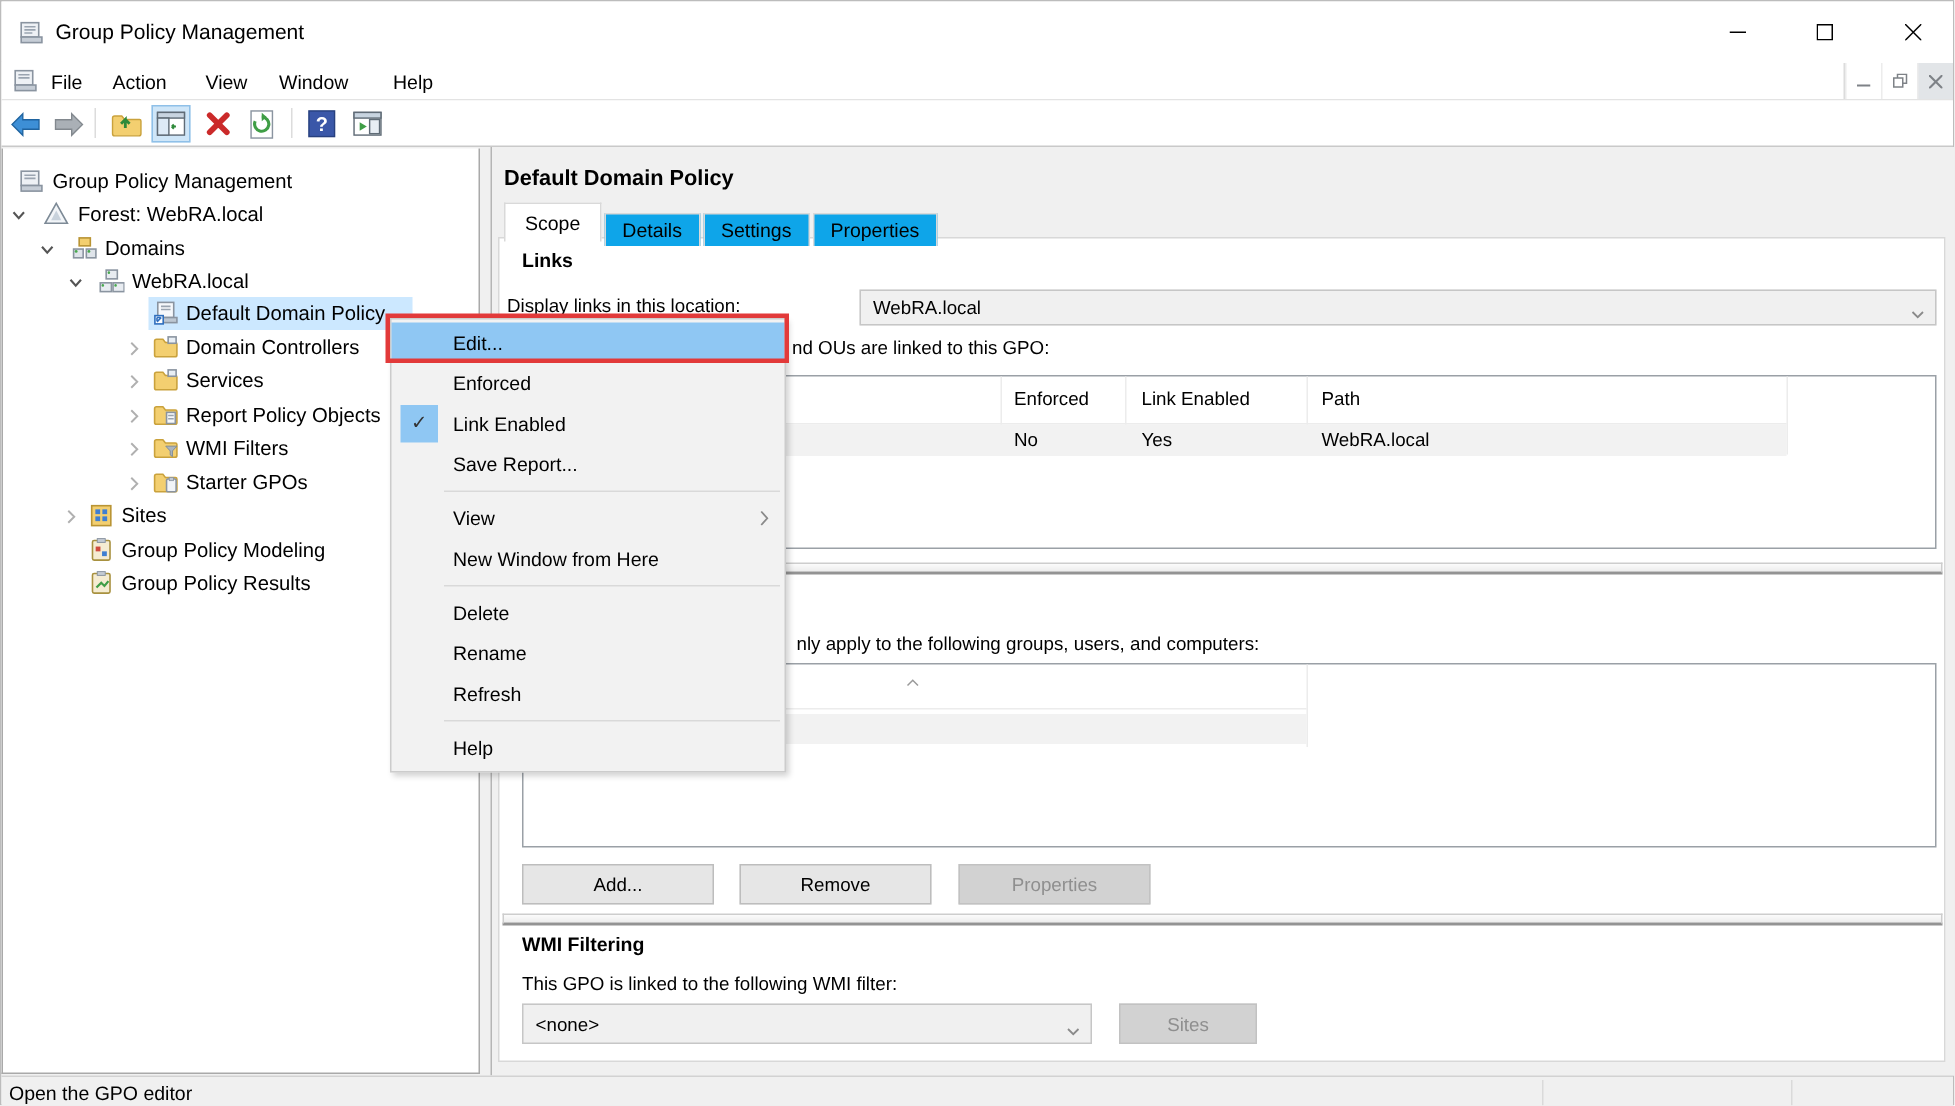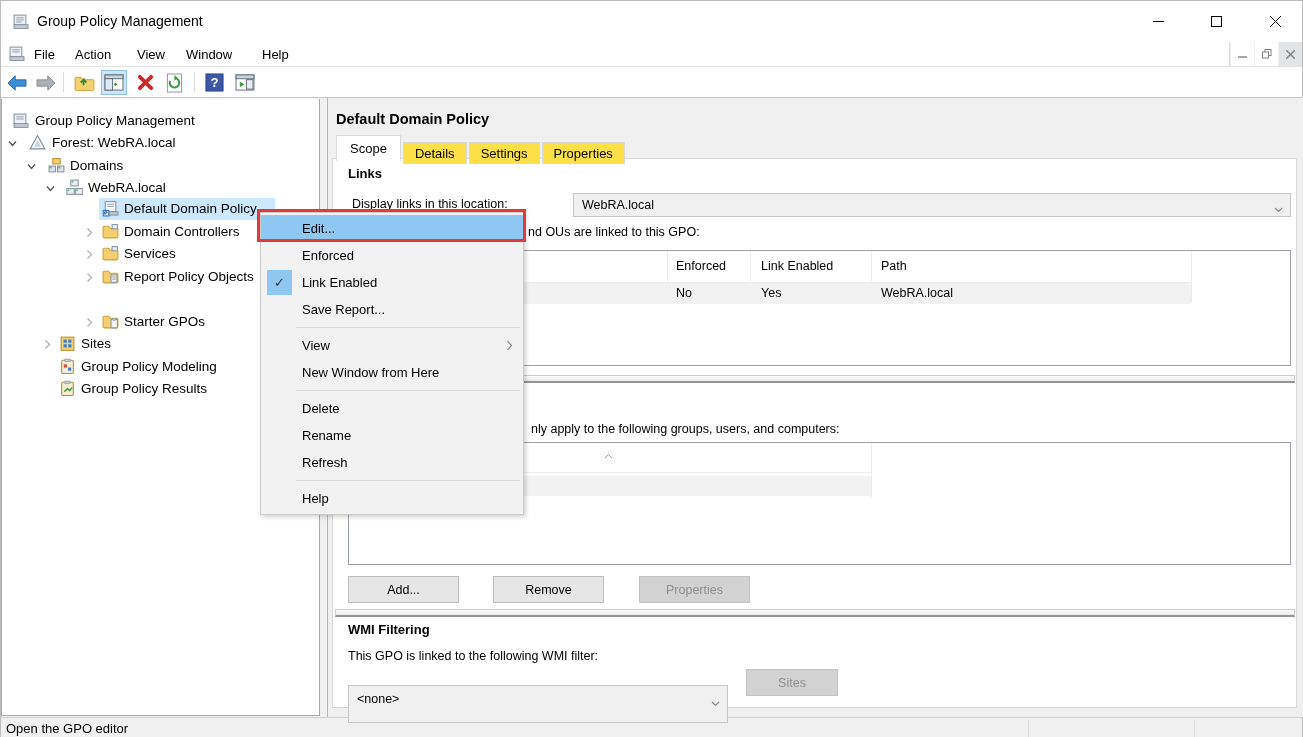--- a/index.html
+++ b/index.html
@@ -37,21 +37,21 @@
   .tree-row .lbl { position:absolute; top:3px; white-space:nowrap; }
   .tree-row .ticon { position:absolute; top:2px; width:17px; height:17px; }
   .tree-row .ticon svg { width:17px; height:17px; display:block; }
   .tree-row .chev { position:absolute; top:5px; width:11px; height:11px; }
   .sel-hl { position:absolute; left:97px; top:0; width:176px; height:22px; background:#cce8ff; }
 
   
   #right-region { position:absolute; left:326px; top:0; width:977px; height:619px; background:#f0f0f0; border-left:1px solid #b5b5b5; }
   #pane-title { position:absolute; left:8px; top:13px; font-size:14.5px; font-weight:bold; }
   #tabs { position:absolute; left:8px; top:37px; height:24px; z-index:3; }
-  .tab { display:inline-block; font-size:13px; padding:3px 11px 3px 11px; background:#fde047;
+  .tab { display:inline-block; font-size:13px; padding:3px 11px 3px 11px; background:#0ea5e9;
          border:1px solid #d9d9d9; border-bottom:none; margin-right:2px; vertical-align:bottom; position:relative; top:3px; }
   .tab.active { background:#fff; padding:5px 13px; top:0; }
   #tab-page { position:absolute; left:4px; top:60px; width:965px; height:550px; background:#fff; border:1px solid #d8d8d8; z-index:1; }
 
   .h-bold { font-weight:bold; font-size:13px; }
   .lbl12 { font-size:12.5px; }
 
   .combo { position:absolute; background:#f0f0f0; border:1px solid #c6c6c6; font-size:12.5px; }
   .combo .val { position:absolute; left:8px; top:4px; }
   .combo .cchev { position:absolute; right:7px; top:8px; }
@@ -59,21 +59,21 @@
   .listframe { position:absolute; background:#fff; border:1px solid #9aa0a6; }
   .col-line { position:absolute; width:1px; background:#ececec; }
   .hdr-cell { position:absolute; top:8px; font-size:12.5px; }
   .hdr-bottom { position:absolute; height:1px; background:#ececec; }
   .grid-row { position:absolute; background:#f2f2f2; }
   .cell { position:absolute; font-size:12.5px; }
 
   .splitbar { position:absolute; height:8px; background:linear-gradient(#fbfbfb,#ececec);
               border:1px solid #cdcdcd; border-bottom:2px solid #939393; }
 
-  .btn { position:absolute; width:111px; height:27px; background:#e6e6e6; border:1px solid #bdbdbd;
+  .btn { position:absolute; width:128px; height:27px; background:#e6e6e6; border:1px solid #bdbdbd;
          font-size:12.5px; display:flex; align-items:center; justify-content:center; }
   .btn.disabled { background:#d2d2d2; border-color:#c2c2c2; color:#8f8f8f; }
 
   
   #context-menu { position:absolute; left:259px; top:211px; width:264px; background:#f2f2f2;
                   border:1px solid #cccccc; box-shadow:2px 2px 4px rgba(0,0,0,.18); z-index:100; padding:2px 0; }
   .cm-item { position:relative; height:27px; font-size:13px; padding-left:41px; display:flex; align-items:center; }
   .cm-item.hover { background:#8fc7f3; }
   .cm-sep { height:1px; background:#d9d9d9; margin:4px 3px 4px 35px; }
   .cm-check { position:absolute; left:6px; top:1px; width:25px; height:25px; background:#8fc7f3;
@@ -325,20 +325,32 @@
             <svg viewBox="0 0 16 16">
               <path d="M1 4.2 q0-1.2 1.2-1.2 h4 l1.6 2 H14 q1 0 1 1 v6.8 q0 1.2-1.2 1.2 H2.2 Q1 14 1 12.8 Z" fill="#f3cf70" stroke="#caa23c"></path>
               <rect x="8.5" y="6.5" width="5.5" height="7" fill="#f6f8fb" stroke="#8a94a0"></rect>
               <line x1="9.5" y1="8.5" x2="13" y2="8.5" stroke="#9aa4b0"></line>
               <line x1="9.5" y1="10.5" x2="13" y2="10.5" stroke="#9aa4b0"></line>
             </svg>
           </span>
         <span class="lbl" style="left:122px;">Report Policy Objects</span>
       </div>
 
+      <div class="tree-row" style="top:189px;">
+        <span class="chev" style="left:82px;"><svg width="11" height="11">
+              <path d="M3.5 1.5 L7.5 5.5 L3.5 9.5" stroke="#b0b0b0" stroke-width="1.3" fill="none"></path>
+            </svg></span>
+        <span class="ticon" style="left:100px;">
+            <svg viewBox="0 0 16 16">
+              <path d="M1 4.2 q0-1.2 1.2-1.2 h4 l1.6 2 H14 q1 0 1 1 v6.8 q0 1.2-1.2 1.2 H2.2 Q1 14 1 12.8 Z" fill="#f3cf70" stroke="#caa23c"></path>
+              <path d="M8 7 h7 l-2.8 3 v3.5 l-1.4-1 V10 Z" fill="#aab4c0" stroke="#7d8a96" stroke-width="0.6"></path>
+            </svg>
+          </span>
+        <span class="lbl" style="left:122px;">WMI Filters</span>
+      </div>
 
       <div class="tree-row" style="top:212px;text-decoration:underline;">
         <span class="chev" style="left:82px;"><svg width="11" height="11">
               <path d="M3.5 1.5 L7.5 5.5 L3.5 9.5" stroke="#b0b0b0" stroke-width="1.3" fill="none"></path>
             </svg></span>
         <span class="ticon" style="left:100px;">
             <svg viewBox="0 0 16 16">
               <path d="M1 4.2 q0-1.2 1.2-1.2 h4 l1.6 2 H14 q1 0 1 1 v6.8 q0 1.2-1.2 1.2 H2.2 Q1 14 1 12.8 Z" fill="#f3cf70" stroke="#caa23c"></path>
               <rect x="8.5" y="6" width="6" height="8" rx="0.8" fill="#f1f4f8" stroke="#8a94a0"></rect>
               <rect x="10.2" y="5" width="2.6" height="2" fill="#c3cad3" stroke="#8a94a0" stroke-width="0.5"></rect>
@@ -390,21 +402,21 @@
     <div id="right-region">
       <div id="pane-title">Default Domain Policy</div>
 
       <div id="tabs">
         <span class="tab active">Scope</span><span class="tab">Details</span><span class="tab">Settings</span><span class="tab">Properties</span>
       </div>
 
       <div id="tab-page">
 
         <div class="abs h-bold" style="left:15px;top:7px;">Links</div>
-        <div class="abs lbl12" style="left:19px;top:38px;text-align:center;">Display links in this location:</div>
+        <div class="abs lbl12" style="left:5px;top:38px;text-align:center;">Display links in this location:</div>
 
         <div class="combo" style="left:240px;top:34px;width:718px;height:24px;">
           <span class="val">WebRA.local</span>
           <span class="cchev"><svg width="9" height="6">
                 <path d="M1 1 L4.5 4.5 L8 1" stroke="#8a8a8a" stroke-width="1.2" fill="none"></path>
               </svg></span>
         </div>
 
         <div class="abs lbl12" style="left:195px;top:66px;">nd OUs are linked to this GPO:</div>
 
@@ -438,21 +450,21 @@
         </div>
 
         <div class="btn" style="left:15px;top:417px;">Add...</div>
         <div class="btn" style="left:160px;top:417px;">Remove</div>
         <div class="btn disabled" style="left:306px;top:417px;">Properties</div>
 
         <div class="splitbar" style="left:2px;top:450px;width:960px;"></div>
 
         <div class="abs h-bold" style="left:15px;top:463px;">WMI Filtering</div>
         <div class="abs lbl12" style="left:15px;top:490px;">This GPO is linked to the following WMI filter:</div>
-        <div class="combo" style="left:15px;top:526px;width:380px;height:38px;">
+        <div class="combo" style="left:15px;top:510px;width:380px;height:27px;">
           <span class="val" style="top:6px;">&lt;none&gt;</span>
           <span class="cchev" style="top:10px;"><svg width="9" height="6">
                 <path d="M1 1 L4.5 4.5 L8 1" stroke="#8a8a8a" stroke-width="1.2" fill="none"></path>
               </svg></span>
         </div>
         <div class="btn disabled" style="left:413px;top:510px;width:92px;">Sites</div>
       </div>
     </div>
   </div>
 

